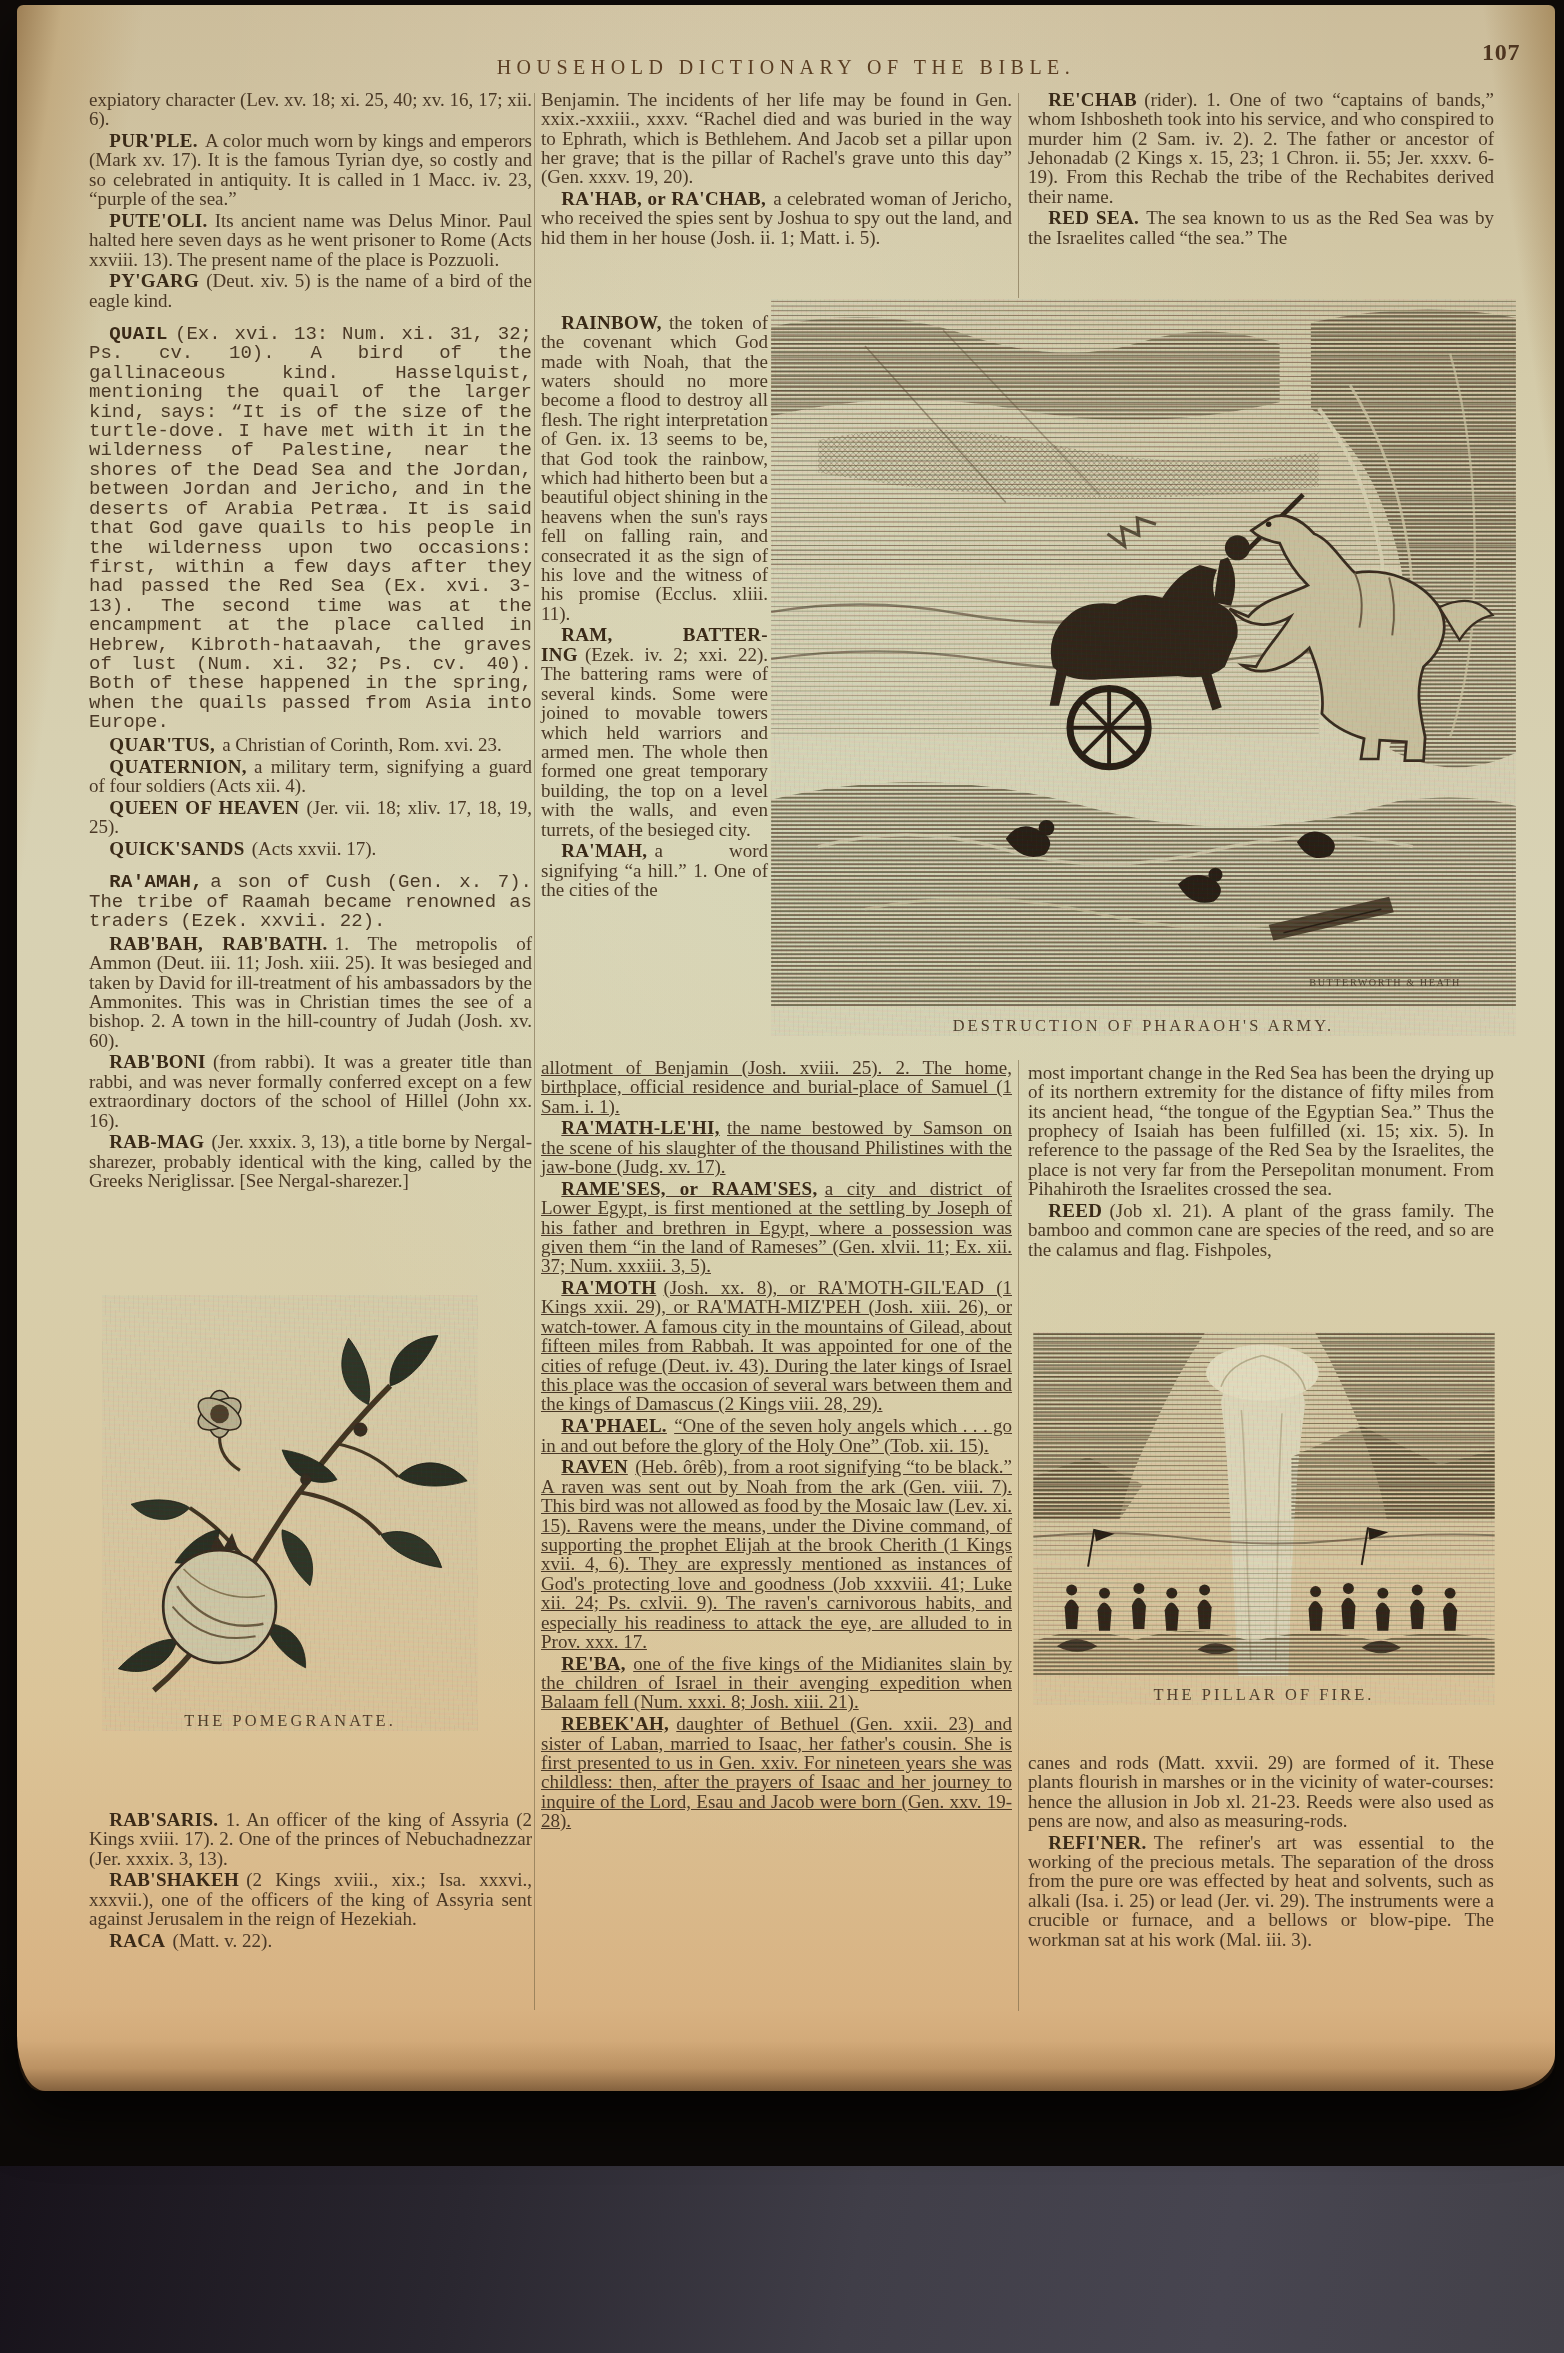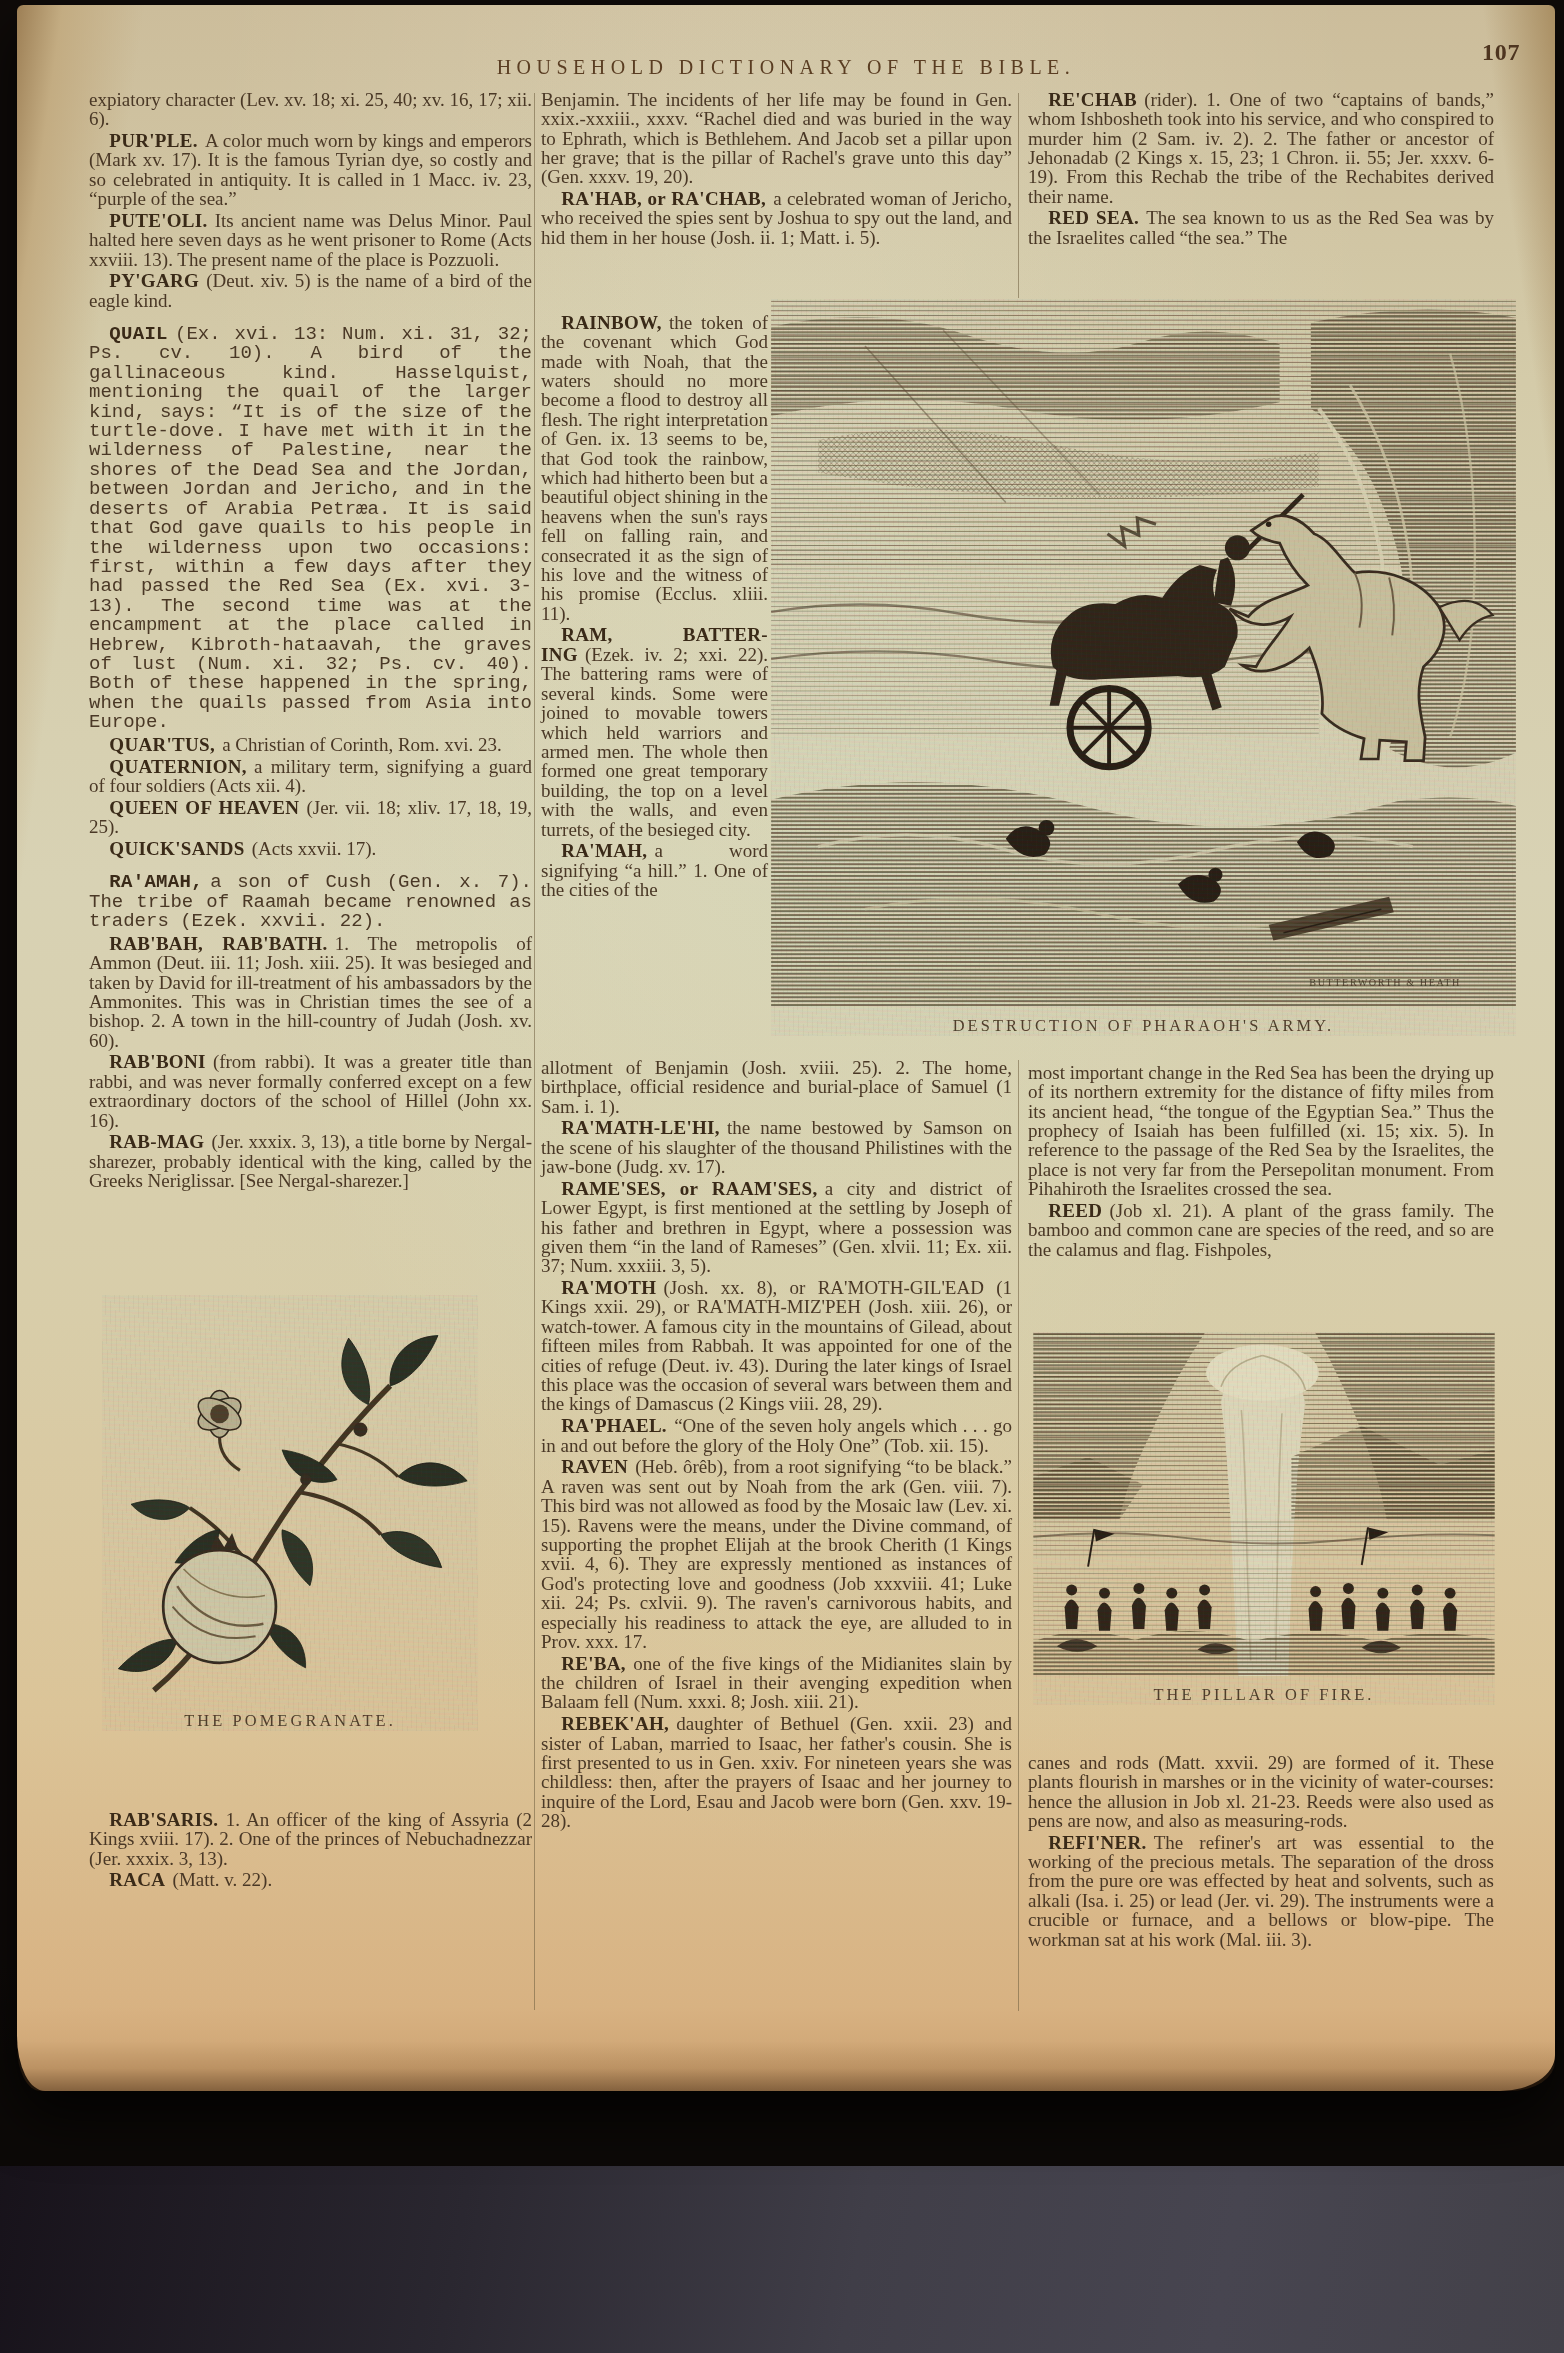--- a/index.html
+++ b/index.html
@@ -130,20 +130,21 @@
       <path d="M138 326 L146 306 L156 322 L166 304 L174 326 Z" fill="#33281a"></path>
 
       <circle cx="330" cy="172" r="9" fill="#33281a"></circle>
       <circle cx="260" cy="236" r="7" fill="#33281a"></circle>
     </svg>
     <figcaption class="fig-caption">THE POMEGRANATE.</figcaption>
   </figure>
 
   <div class="col" style="left:72px;top:1770px;width:443px;margin-top:35px;">
     <p class="entry"><b class="hw">RAB'SARIS.</b><span>1. An officer of the king of Assyria (2 Kings xviii. 17). 2. One of the princes of Nebuchadnezzar (Jer. xxxix. 3, 13).</span></p>
+    <p class="entry"><b class="hw">RAB'SHAKEH</b><span>(2 Kings xviii., xix.; Isa. xxxvi., xxxvii.), one of the officers of the king of Assyria sent against Jerusalem in the reign of Hezekiah.</span></p>
     <p class="entry"><b class="hw">RACA</b><span>(Matt. v. 22).</span></p>
   </div>
 
   <div class="col" style="left:524px;top:85px;width:471px;">
     <p class="entry cont"><span>Benjamin. The incidents of her life may be found in Gen. xxix.-xxxiii., xxxv. “Rachel died and was buried in the way to Ephrath, which is Bethlehem. And Jacob set a pillar upon her grave; that is the pillar of Rachel's grave unto this day” (Gen. xxxv. 19, 20).</span></p>
     <p class="entry"><b class="hw">RA'HAB, or RA'CHAB,</b><span>a celebrated woman of Jericho, who received the spies sent by Joshua to spy out the land, and hid them in her house (Josh. ii. 1; Matt. i. 5).</span></p>
   </div>
 
   <div class="col" style="left:524px;top:308px;width:227px;">
     <p class="entry"><b class="hw">RAINBOW,</b><span>the token of the covenant which God made with Noah, that the waters should no more become a flood to destroy all flesh. The right interpretation of Gen. ix. 13 seems to be, that God took the rainbow, which had hitherto been but a beautiful object shining in the heavens when the sun's rays fell on falling rain, and consecrated it as the sign of his love and the witness of his promise (Ecclus. xliii. 11).</span></p>
@@ -216,21 +217,21 @@
         <circle cx="568" cy="736" r="9"></circle>
       </g>
       <path d="M636 800 L790 764 L796 784 L642 820 Z" fill="#3a2c1a" opacity="0.85"></path>
       <path d="M655 810 L780 780" stroke="#241a10" stroke-width="2"></path>
 
       <text x="688" y="878" font-family="Liberation Serif, serif" font-size="13" letter-spacing="2" fill="#3c2e1c" opacity="0.85">BUTTERWORTH &amp; HEATH</text>
     </svg>
     <figcaption class="fig-caption">DESTRUCTION OF PHARAOH'S ARMY.</figcaption>
   </figure>
 
-  <div class="col" style="left:524px;top:1053px;width:471px;">
+  <div class="col" style="left:524px;top:1053px;width:471px;text-decoration:underline;">
     <p class="entry cont"><span>allotment of Benjamin (Josh. xviii. 25). 2. The home, birthplace, official residence and burial-place of Samuel (1 Sam. i. 1).</span></p>
     <p class="entry"><b class="hw">RA'MATH-LE'HI,</b><span>the name bestowed by Samson on the scene of his slaughter of the thousand Philistines with the jaw-bone (Judg. xv. 17).</span></p>
     <p class="entry"><b class="hw">RAME'SES, or RAAM'SES,</b><span>a city and district of Lower Egypt, is first mentioned at the settling by Joseph of his father and brethren in Egypt, where a possession was given them “in the land of Rameses” (Gen. xlvii. 11; Ex. xii. 37; Num. xxxiii. 3, 5).</span></p>
     <p class="entry"><b class="hw">RA'MOTH</b><span>(Josh. xx. 8), or RA'MOTH-GIL'EAD (1 Kings xxii. 29), or RA'MATH-MIZ'PEH (Josh. xiii. 26), or watch-tower. A famous city in the mountains of Gilead, about fifteen miles from Rabbah. It was appointed for one of the cities of refuge (Deut. iv. 43). During the later kings of Israel this place was the occasion of several wars between them and the kings of Damascus (2 Kings viii. 28, 29).</span></p>
     <p class="entry"><b class="hw">RA'PHAEL.</b><span>“One of the seven holy angels which . . . go in and out before the glory of the Holy One” (Tob. xii. 15).</span></p>
     <p class="entry"><b class="hw">RAVEN</b><span>(Heb. ôrêb), from a root signifying “to be black.” A raven was sent out by Noah from the ark (Gen. viii. 7). This bird was not allowed as food by the Mosaic law (Lev. xi. 15). Ravens were the means, under the Divine command, of supporting the prophet Elijah at the brook Cherith (1 Kings xvii. 4, 6). They are expressly mentioned as instances of God's protecting love and goodness (Job xxxviii. 41; Luke xii. 24; Ps. cxlvii. 9). The raven's carnivorous habits, and especially his readiness to attack the eye, are alluded to in Prov. xxx. 17.</span></p>
     <p class="entry"><b class="hw">RE'BA,</b><span>one of the five kings of the Midianites slain by the children of Israel in their avenging expedition when Balaam fell (Num. xxxi. 8; Josh. xiii. 21).</span></p>
     <p class="entry"><b class="hw">REBEK'AH,</b><span>daughter of Bethuel (Gen. xxii. 23) and sister of Laban, married to Isaac, her father's cousin. She is first presented to us in Gen. xxiv. For nineteen years she was childless: then, after the prayers of Isaac and her journey to inquire of the Lord, Esau and Jacob were born (Gen. xxv. 19-28).</span></p>
   </div>
 

